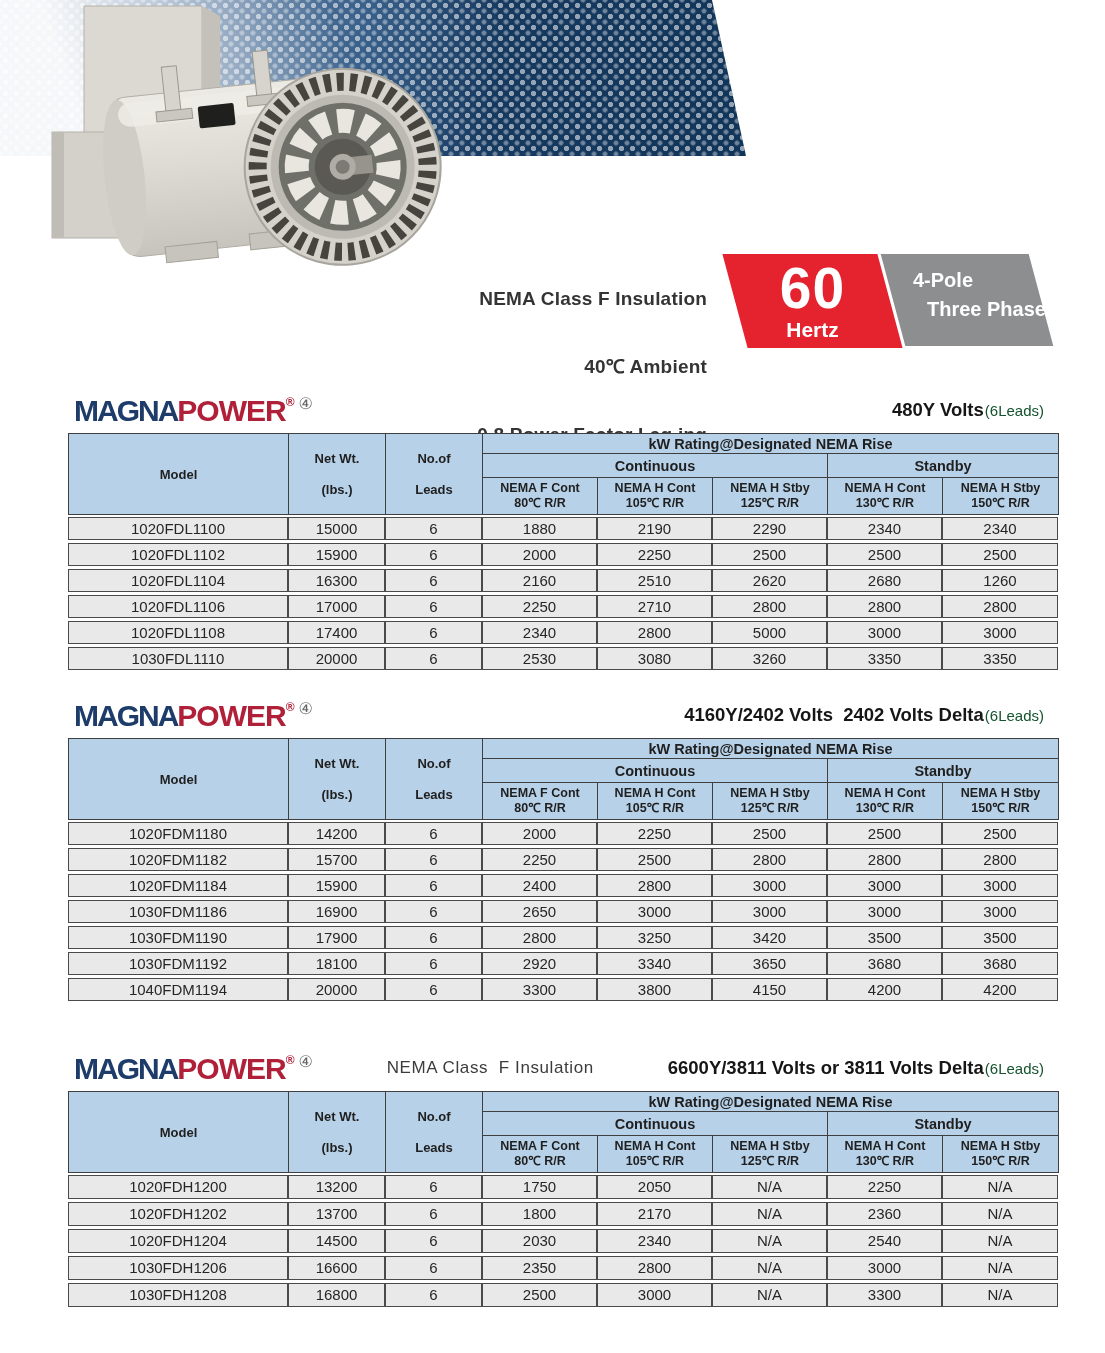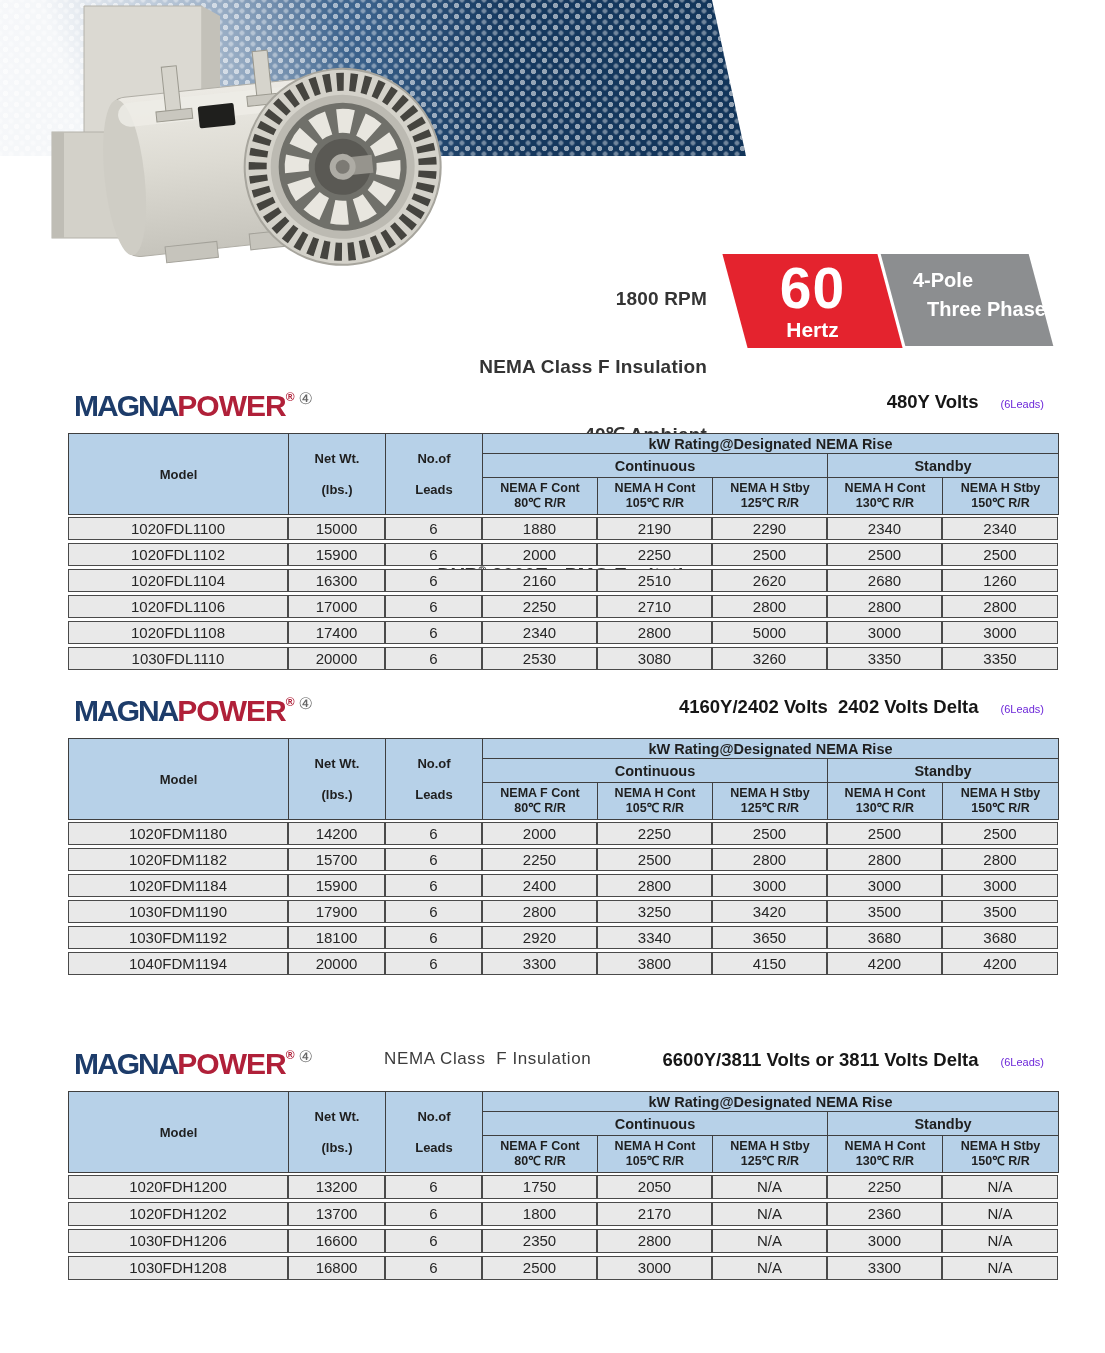--- a/index.html
+++ b/index.html
@@ -40,30 +40,30 @@
   .hz-unit  { font-size:21px; font-weight:bold; color:#fff; margin-top:1px; }
   .pole-badge { left:893px; top:254px; width:148px; height:92px; background:#8c8e90; }
   .pole-badge .badge-inner { padding-top:12px; }
   .pole-line { font-size:20px; font-weight:bold; color:#fff; line-height:29px; padding-left:20px; white-space:nowrap; }
   .pole-line.l2 { padding-left:34px; }
 
   
   .section { position:absolute; left:68px; width:990px; }
   .sec1 { top:391px; } .sec2 { top:696px; } .sec3 { top:1049px; }
 
-  .section-head { display:flex; align-items:flex-start; height:40px; margin-bottom:2px;gap:44px; }
+  .section-head { display:flex; align-items:center; height:40px; margin-bottom:2px;gap:44px; }
   .logo { font-size:30px; font-weight:bold; line-height:1; white-space:nowrap; padding-left:6px; }
   .logo .magna { color:#1d3c6a; letter-spacing:-2px; }
   .logo .power { color:#b02039; letter-spacing:-1px; }
   .logo .reg  { font-size:12px; color:#b02039; vertical-align:top; font-weight:bold; }
   .logo .cert { font-size:16px; color:#666; vertical-align:top; margin-left:4px; font-weight:normal; }
   .head-extra { flex:1; text-align:center; font-size:17px; color:#3c3c3c; white-space:pre; letter-spacing:.6px; padding-bottom:3px; }
   .head-title { text-align:right; padding-bottom:3px; white-space:pre; padding-right:14px; }
   .head-title .t { font-size:18.5px; font-weight:bold; color:#161616; }
-  .head-title .n { font-size:11px; color:#6d28d9; margin-left:22px; font-weight:normal; }
+  .head-title .n { font-size:15px; color:#14532d; margin-left:1px; font-weight:normal; }
 
   
   table { table-layout:fixed; width:990px; }
   .tbl-head { border-collapse:collapse; }
   .tbl-head th, .tbl-head td {
     background:#b7d1e8; border:1px solid #3f3f3f; text-align:center;
     vertical-align:middle; color:#1f1f1f; padding:0; font-weight:bold;
   }
   .row-kw    { height:20px; }
   .row-group { height:24px;padding-left:32px; }
@@ -122,21 +122,20 @@
       <circle cx="318" cy="170" r="64" fill="#70706a"></circle>
       <circle cx="318" cy="170" r="46" fill="none" stroke="#e8e6df" stroke-width="24" stroke-dasharray="15 9"></circle>
       <circle cx="318" cy="170" r="28" fill="#5a5954"></circle>
       <rect x="318" y="161" width="30" height="18" fill="#96948d"></rect>
       <circle cx="318" cy="170" r="13" fill="#aeaca5"></circle>
       <circle cx="318" cy="170" r="7" fill="#7c7a74"></circle>
     </g>
   </svg>
 
   <div class="spec-block">
-    <div>1800 RPM</div>
     <div>NEMA Class F Insulation</div>
     <div>40℃ Ambient</div>
     <div>0.8 Power Factor Lag ing</div>
     <div><span>DVR</span><sup>®</sup><span> 2000E+ PMG Excitation</span></div>
   </div>
 
   <div class="badge hertz-badge">
     <div class="badge-inner">
       <div class="hz-value">60</div>
       <div class="hz-unit">Hertz</div>
@@ -378,20 +377,30 @@
             <td>1020FDM1184</td>
             <td>15900</td>
             <td>6</td>
             <td>2400</td>
             <td>2800</td>
             <td>3000</td>
             <td>3000</td>
             <td>3000</td>
           </tr>
           <tr>
+            <td>1030FDM1186</td>
+            <td>16900</td>
+            <td>6</td>
+            <td>2650</td>
+            <td>3000</td>
+            <td>3000</td>
+            <td>3000</td>
+            <td>3000</td>
+          </tr>
+          <tr>
             <td>1030FDM1190</td>
             <td>17900</td>
             <td>6</td>
             <td>2800</td>
             <td>3250</td>
             <td>3420</td>
             <td>3500</td>
             <td>3500</td>
           </tr>
           <tr>
@@ -502,20 +511,30 @@
             <td>1020FDH1202</td>
             <td>13700</td>
             <td>6</td>
             <td>1800</td>
             <td>2170</td>
             <td>N/A</td>
             <td>2360</td>
             <td>N/A</td>
           </tr>
           <tr>
+            <td>1020FDH1204</td>
+            <td>14500</td>
+            <td>6</td>
+            <td>2030</td>
+            <td>2340</td>
+            <td>N/A</td>
+            <td>2540</td>
+            <td>N/A</td>
+          </tr>
+          <tr>
             <td>1030FDH1206</td>
             <td>16600</td>
             <td>6</td>
             <td>2350</td>
             <td>2800</td>
             <td>N/A</td>
             <td>3000</td>
             <td>N/A</td>
           </tr>
           <tr>

